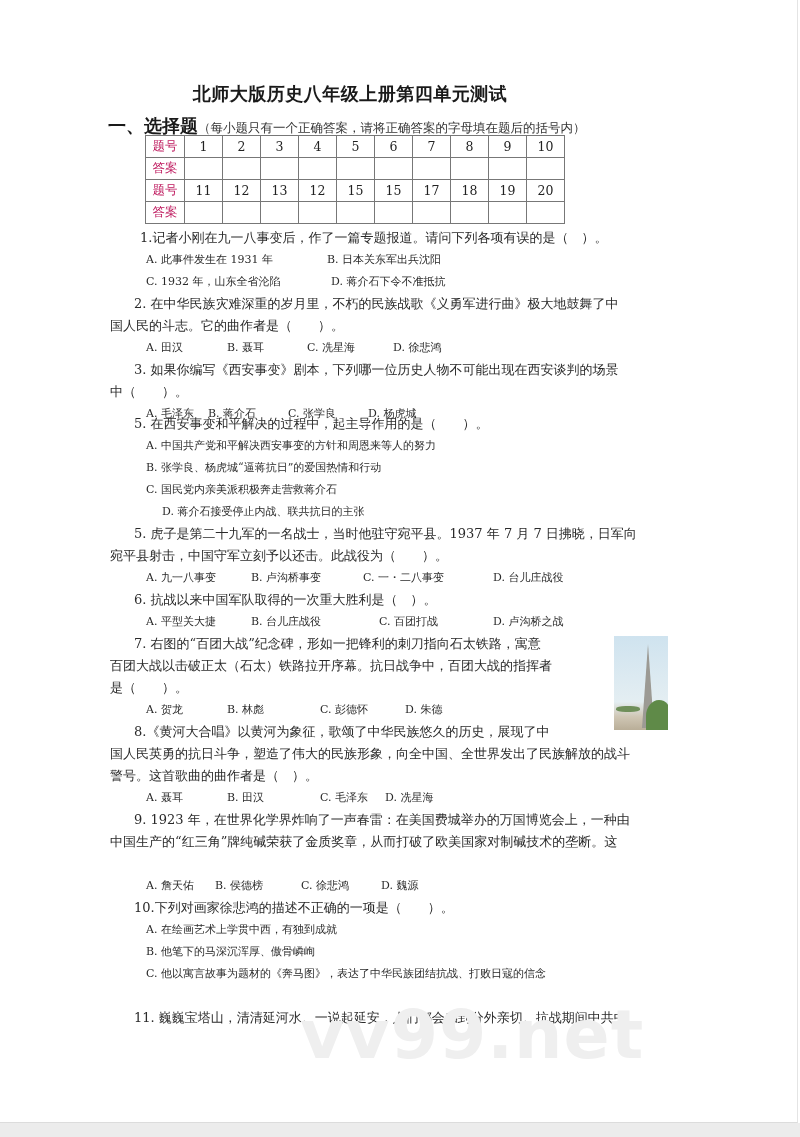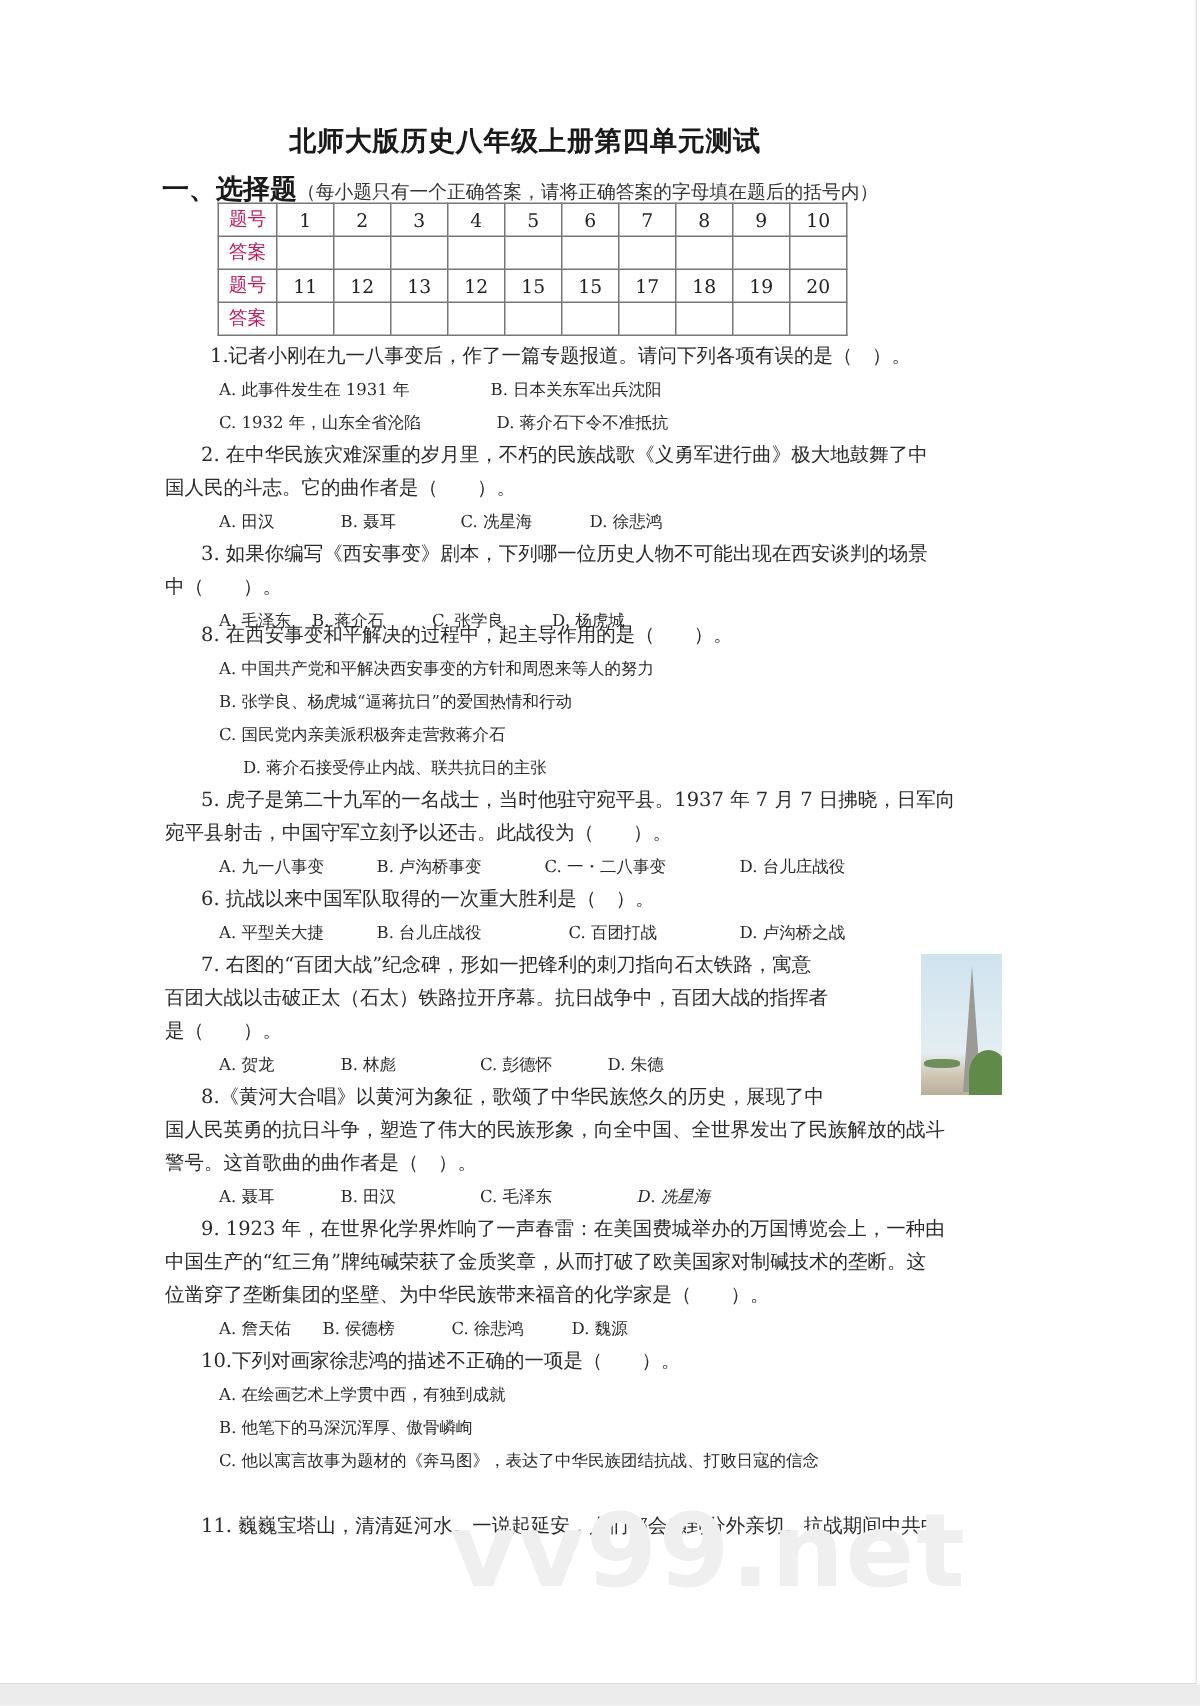--- a/index.html
+++ b/index.html
@@ -150,21 +150,21 @@
   <div class="opt" style="left:307px; top:337px;">C. 冼星海</div>
   <div class="opt" style="left:393px; top:337px;">D. 徐悲鸿</div>
 
   <div class="q" style="left:134px; top:359px;">3. 如果你编写《西安事变》剧本，下列哪一位历史人物不可能出现在西安谈判的场景</div>
   <div class="q" style="left:110px; top:381px;">中（　　）。</div>
   <div class="opt" style="left:146px; top:403px;">A. 毛泽东</div>
   <div class="opt" style="left:208px; top:403px;">B. 蒋介石</div>
   <div class="opt" style="left:288px; top:403px;">C. 张学良</div>
   <div class="opt" style="left:368px; top:403px;">D. 杨虎城</div>
 
-  <div class="q" style="left:134px; top:414px; top:413px;">8. 在西安事变和平解决的过程中，起主导作用的是（　　）。</div>
+  <div class="q" style="left:134px; top:414px; top:413px;">5. 在西安事变和平解决的过程中，起主导作用的是（　　）。</div>
   <div class="opt" style="left:146px; top:435px;">A. 中国共产党和平解决西安事变的方针和周恩来等人的努力</div>
   <div class="opt" style="left:146px; top:457px;">B. 张学良、杨虎城“逼蒋抗日”的爱国热情和行动</div>
   <div class="opt" style="left:146px; top:479px;">C. 国民党内亲美派积极奔走营救蒋介石</div>
   <div class="opt" style="left:146px; top:501px;margin-left:16px;">D. 蒋介石接受停止内战、联共抗日的主张</div>
 
   <div class="q" style="left:134px; top:523px;">5. 虎子是第二十九军的一名战士，当时他驻守宛平县。1937 年 7 月 7 日拂晓，日军向</div>
   <div class="q" style="left:110px; top:545px;">宛平县射击，中国守军立刻予以还击。此战役为（　　）。</div>
   <div class="opt" style="left:146px; top:567px;">A. 九一八事变</div>
   <div class="opt" style="left:251px; top:567px;">B. 卢沟桥事变</div>
   <div class="opt" style="left:363px; top:567px;">C. 一・二八事变</div>
@@ -189,25 +189,24 @@
     <div class="tree2"></div>
     <div class="tree"></div>
   </div>
 
   <div class="q" style="left:134px; top:721px;">8.《黄河大合唱》以黄河为象征，歌颂了中华民族悠久的历史，展现了中</div>
   <div class="q" style="left:110px; top:743px;">国人民英勇的抗日斗争，塑造了伟大的民族形象，向全中国、全世界发出了民族解放的战斗</div>
   <div class="q" style="left:110px; top:765px;">警号。这首歌曲的曲作者是（　）。</div>
   <div class="opt" style="left:146px; top:787px;">A. 聂耳</div>
   <div class="opt" style="left:227px; top:787px;">B. 田汉</div>
   <div class="opt" style="left:320px; top:787px;">C. 毛泽东</div>
-  <div class="opt" style="left:425px; top:787px;font-style:italic;">D. 冼星海</div>
+  <div class="opt" style="left:385px; top:787px;">D. 冼星海</div>
 
   <div class="q" style="left:134px; top:809px;">9. 1923 年，在世界化学界炸响了一声春雷：在美国费城举办的万国博览会上，一种由</div>
   <div class="q" style="left:110px; top:831px;">中国生产的“红三角”牌纯碱荣获了金质奖章，从而打破了欧美国家对制碱技术的垄断。这</div>
-  <div class="q" style="left:110px; top:853px;">位凿穿了垄断集团的坚壁、为中华民族带来福音的化学家是（　　）。</div>
   <div class="opt" style="left:146px; top:875px;">A. 詹天佑</div>
   <div class="opt" style="left:215px; top:875px;">B. 侯德榜</div>
   <div class="opt" style="left:301px; top:875px;">C. 徐悲鸿</div>
   <div class="opt" style="left:381px; top:875px;">D. 魏源</div>
 
   <div class="q" style="left:134px; top:897px;">10.下列对画家徐悲鸿的描述不正确的一项是（　　）。</div>
   <div class="opt" style="left:146px; top:919px;">A. 在绘画艺术上学贯中西，有独到成就</div>
   <div class="opt" style="left:146px; top:941px;">B. 他笔下的马深沉浑厚、傲骨嶙峋</div>
   <div class="opt" style="left:146px; top:963px;">C. 他以寓言故事为题材的《奔马图》，表达了中华民族团结抗战、打败日寇的信念</div>
 

